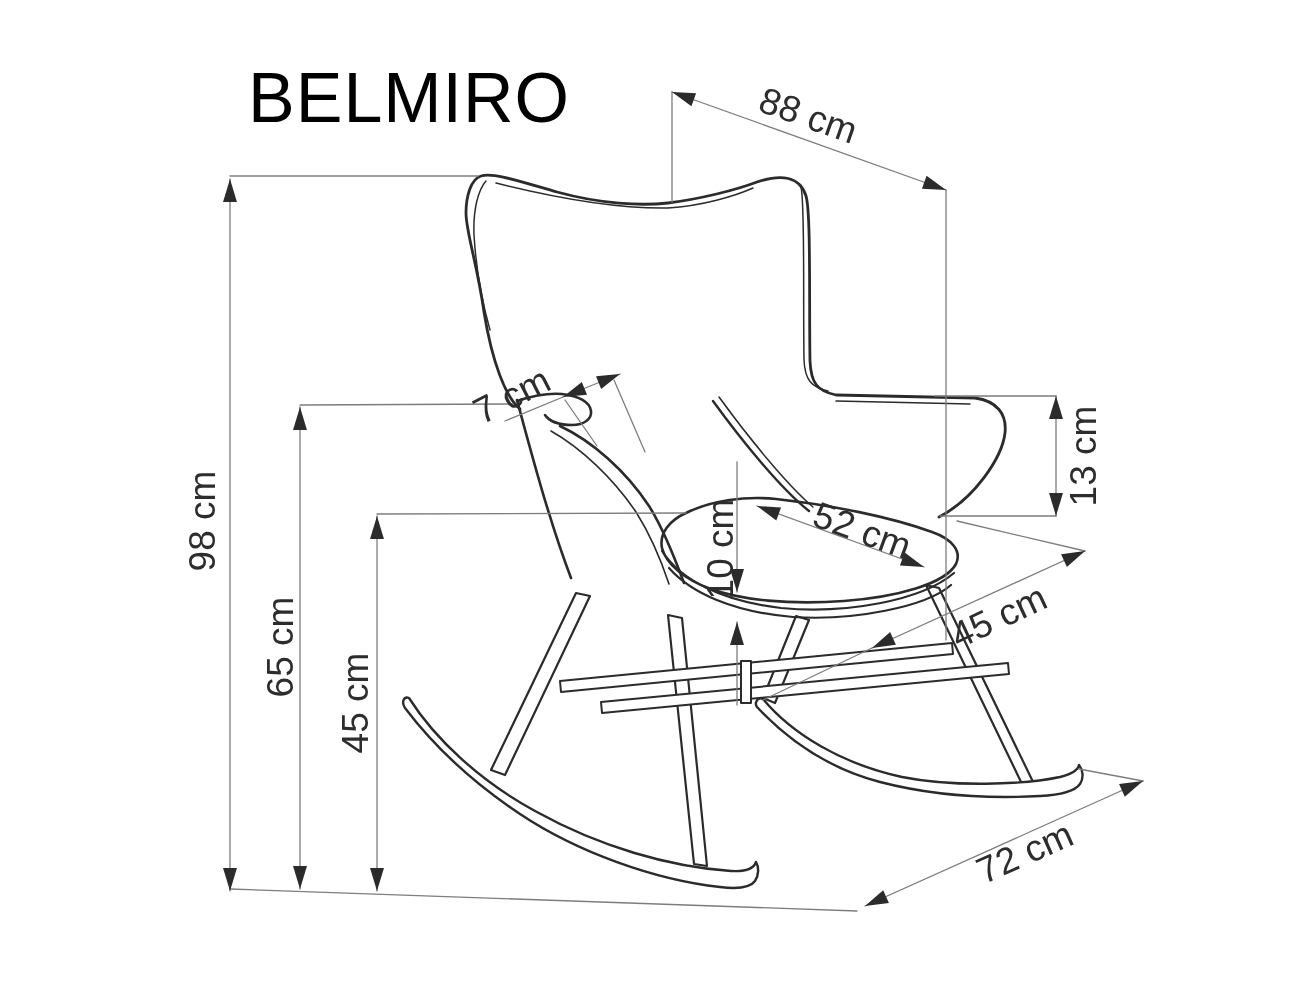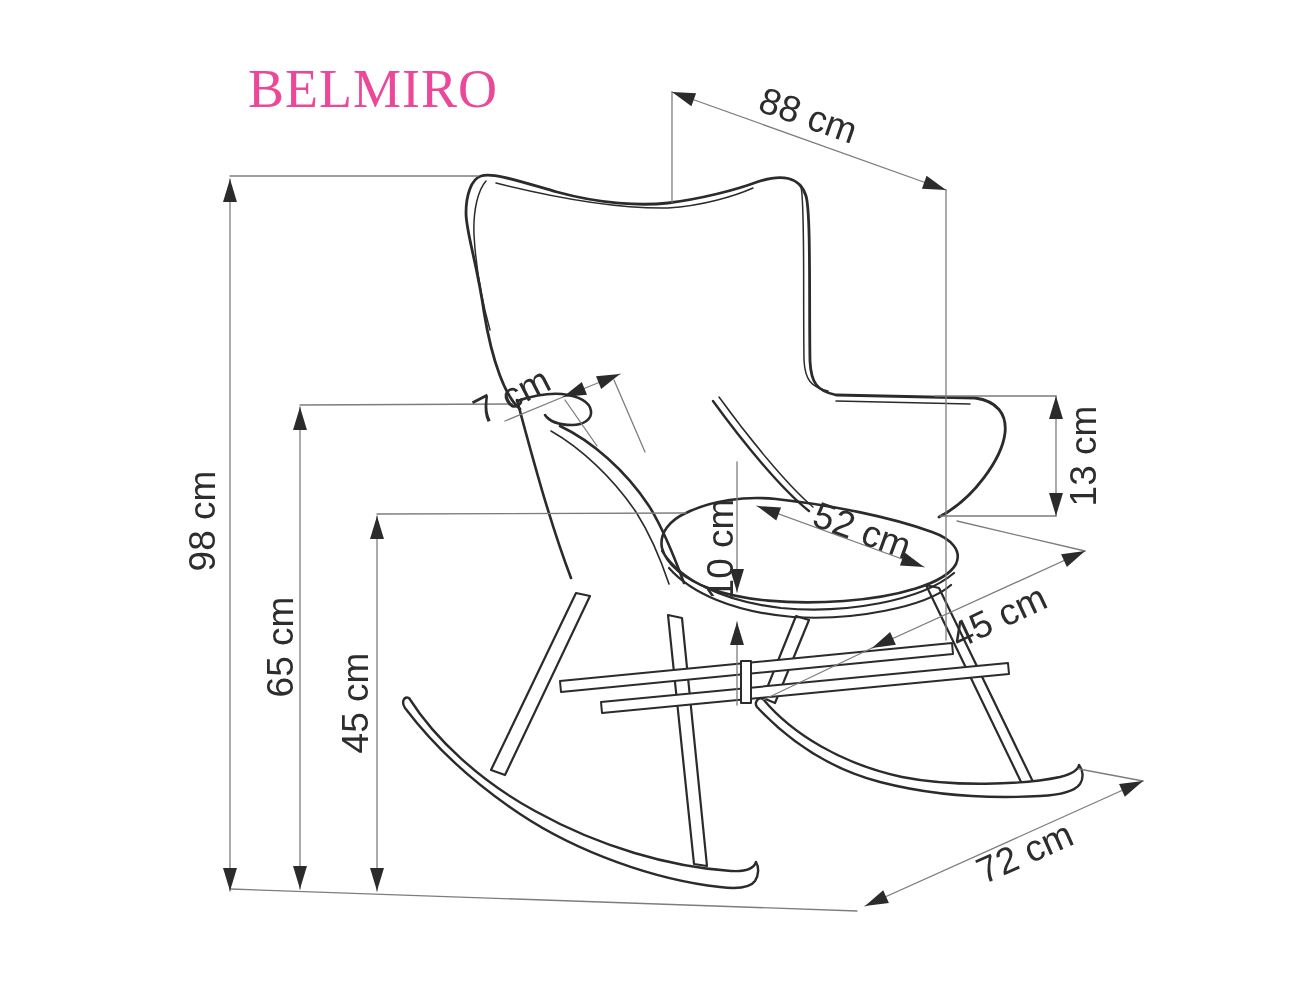--- a/index.html
+++ b/index.html
@@ -3,22 +3,22 @@
 <meta charset="utf-8">
 <style>
   html,body{margin:0;padding:0;background:#fff;}
   #stage{
     position:relative;width:1308px;height:981px;background:#fff;overflow:hidden;
     font-family:"Liberation Sans", sans-serif;
   }
   #drawing{position:absolute;left:0;top:0;}
   .title{
     position:absolute;left:248px;top:58px;
-    font-size:54px;letter-spacing:1px;color:#ec4899;
-    font-family:Liberation Serif, serif;white-space:nowrap;
+    font-size:70px;letter-spacing:1px;color:#000000;
+    font-family:Liberation Sans, sans-serif;white-space:nowrap;
   }
   .dim-label{
     position:absolute;font-size:37px;color:#2d2d2d;white-space:nowrap;
     transform-origin:center center;
     font-family:"Liberation Sans", sans-serif;
   }
   
   .anchor{transform:translate(-50%,-50%);}
 </style>
 </head>

